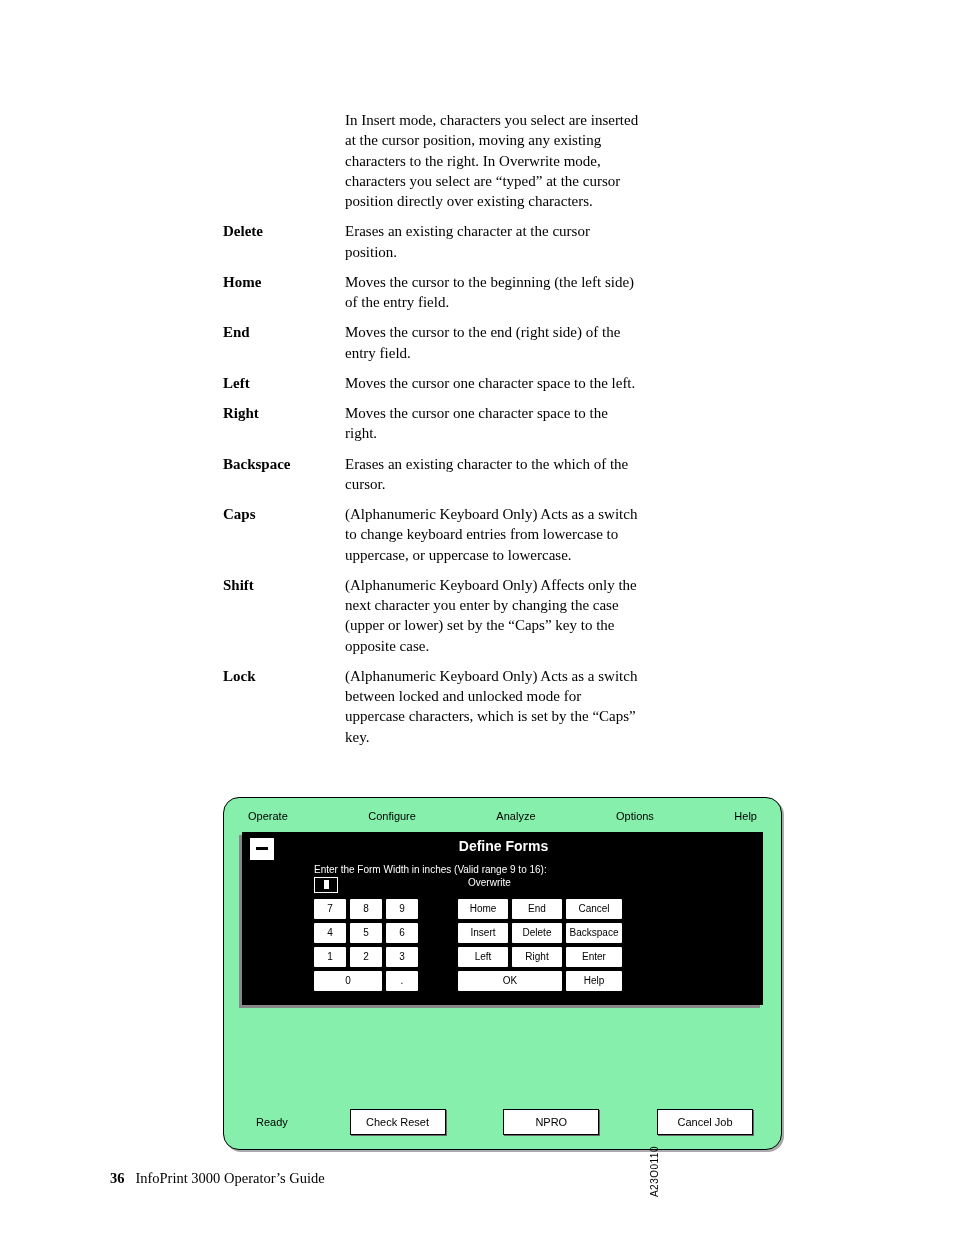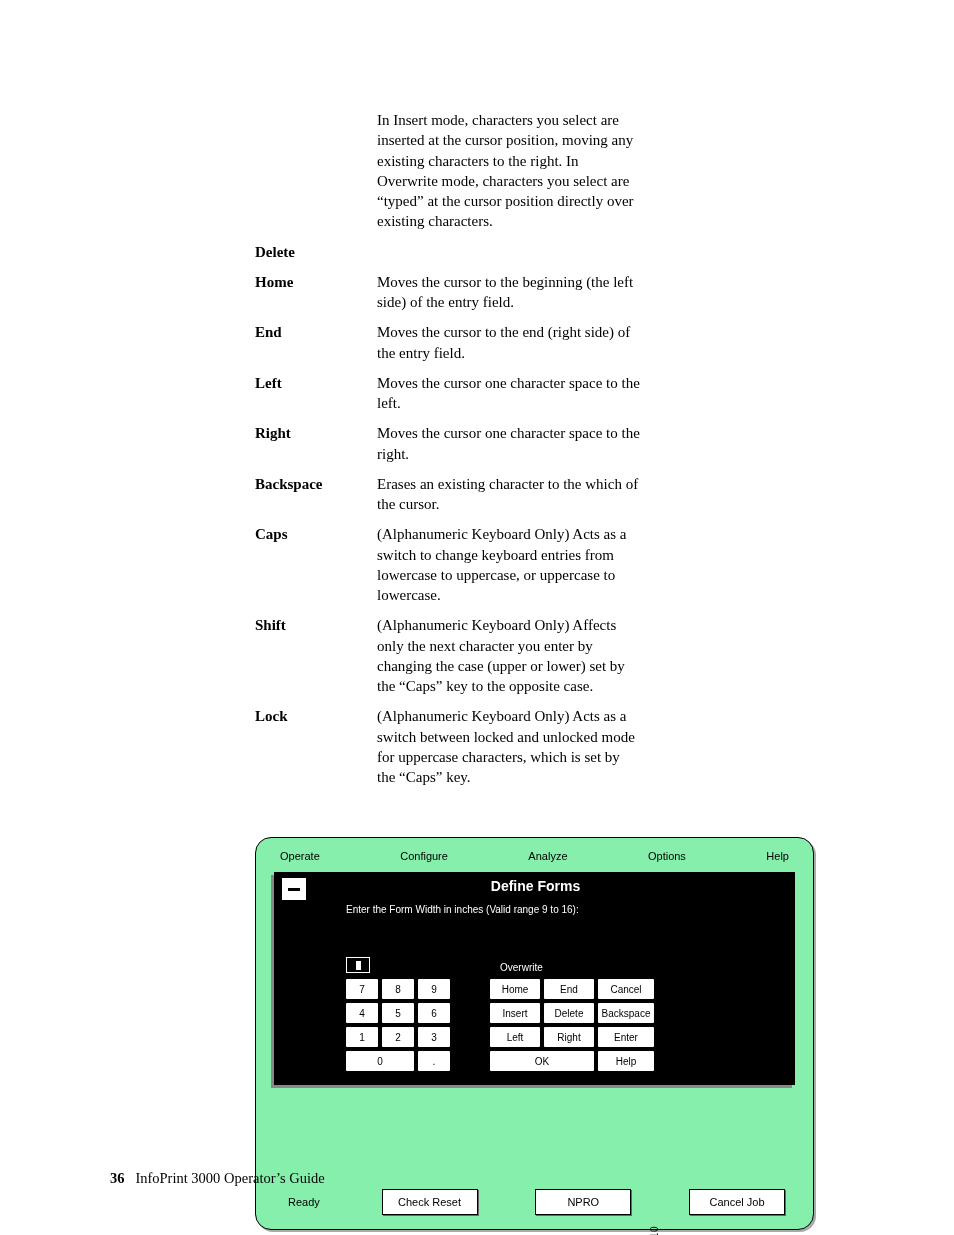--- a/index.html
+++ b/index.html
@@ -11,21 +11,21 @@
     width: 954px;
     height: 1235px;
     position: relative;
   }
   .page {
     position: absolute;
     left: 0; top: 0;
     width: 760px;
     height: 1235px;
     box-sizing: border-box;
-    padding: 110px 120px 0 120px;
+    padding: 110px 120px 0 88px;
   }
   .defs {
     margin-left: 135px;
   }
   .def-row {
     display: flex;
     margin-bottom: 10px;
   }
   .def-term {
     flex: 0 0 122px;
@@ -98,24 +98,23 @@
   }
   .prompt-row {
     color: #fff;
     font-family: Arial, Helvetica, sans-serif;
     font-size: 10px;
     padding: 4px 0 0 72px;
   }
   .field-row {
     display: flex;
     padding: 2px 0 6px 72px;
-    align-items: flex-end;
+    align-items: flex-start;
     font-family: Arial, Helvetica, sans-serif;
     font-size: 10px;
-    margin-top: 40px;
   }
   .entry {
     width: 22px;
     height: 14px;
     border: 1px solid #fff;
     display: flex;
     align-items: center;
     justify-content: center;
   }
   .cursor-block {
@@ -198,20 +197,21 @@
 
   <div class="defs">
 
     <div class="def-row">
       <div class="def-term"></div>
       <div class="def-desc">In Insert mode, characters you select are inserted at the cursor position, moving any existing characters to the right. In Overwrite mode, characters you select are “typed” at the cursor position directly over existing characters.</div>
     </div>
 
     <div class="def-row">
       <div class="def-term">Delete</div>
+      <div class="def-desc">Erases an existing character at the cursor position.</div>
     </div>
     <div class="def-row">
       <div class="def-term">Home</div>
       <div class="def-desc">Moves the cursor to the beginning (the left side) of the entry field.</div>
     </div>
     <div class="def-row">
       <div class="def-term">End</div>
       <div class="def-desc">Moves the cursor to the end (right side) of the entry field.</div>
     </div>
     <div class="def-row">

